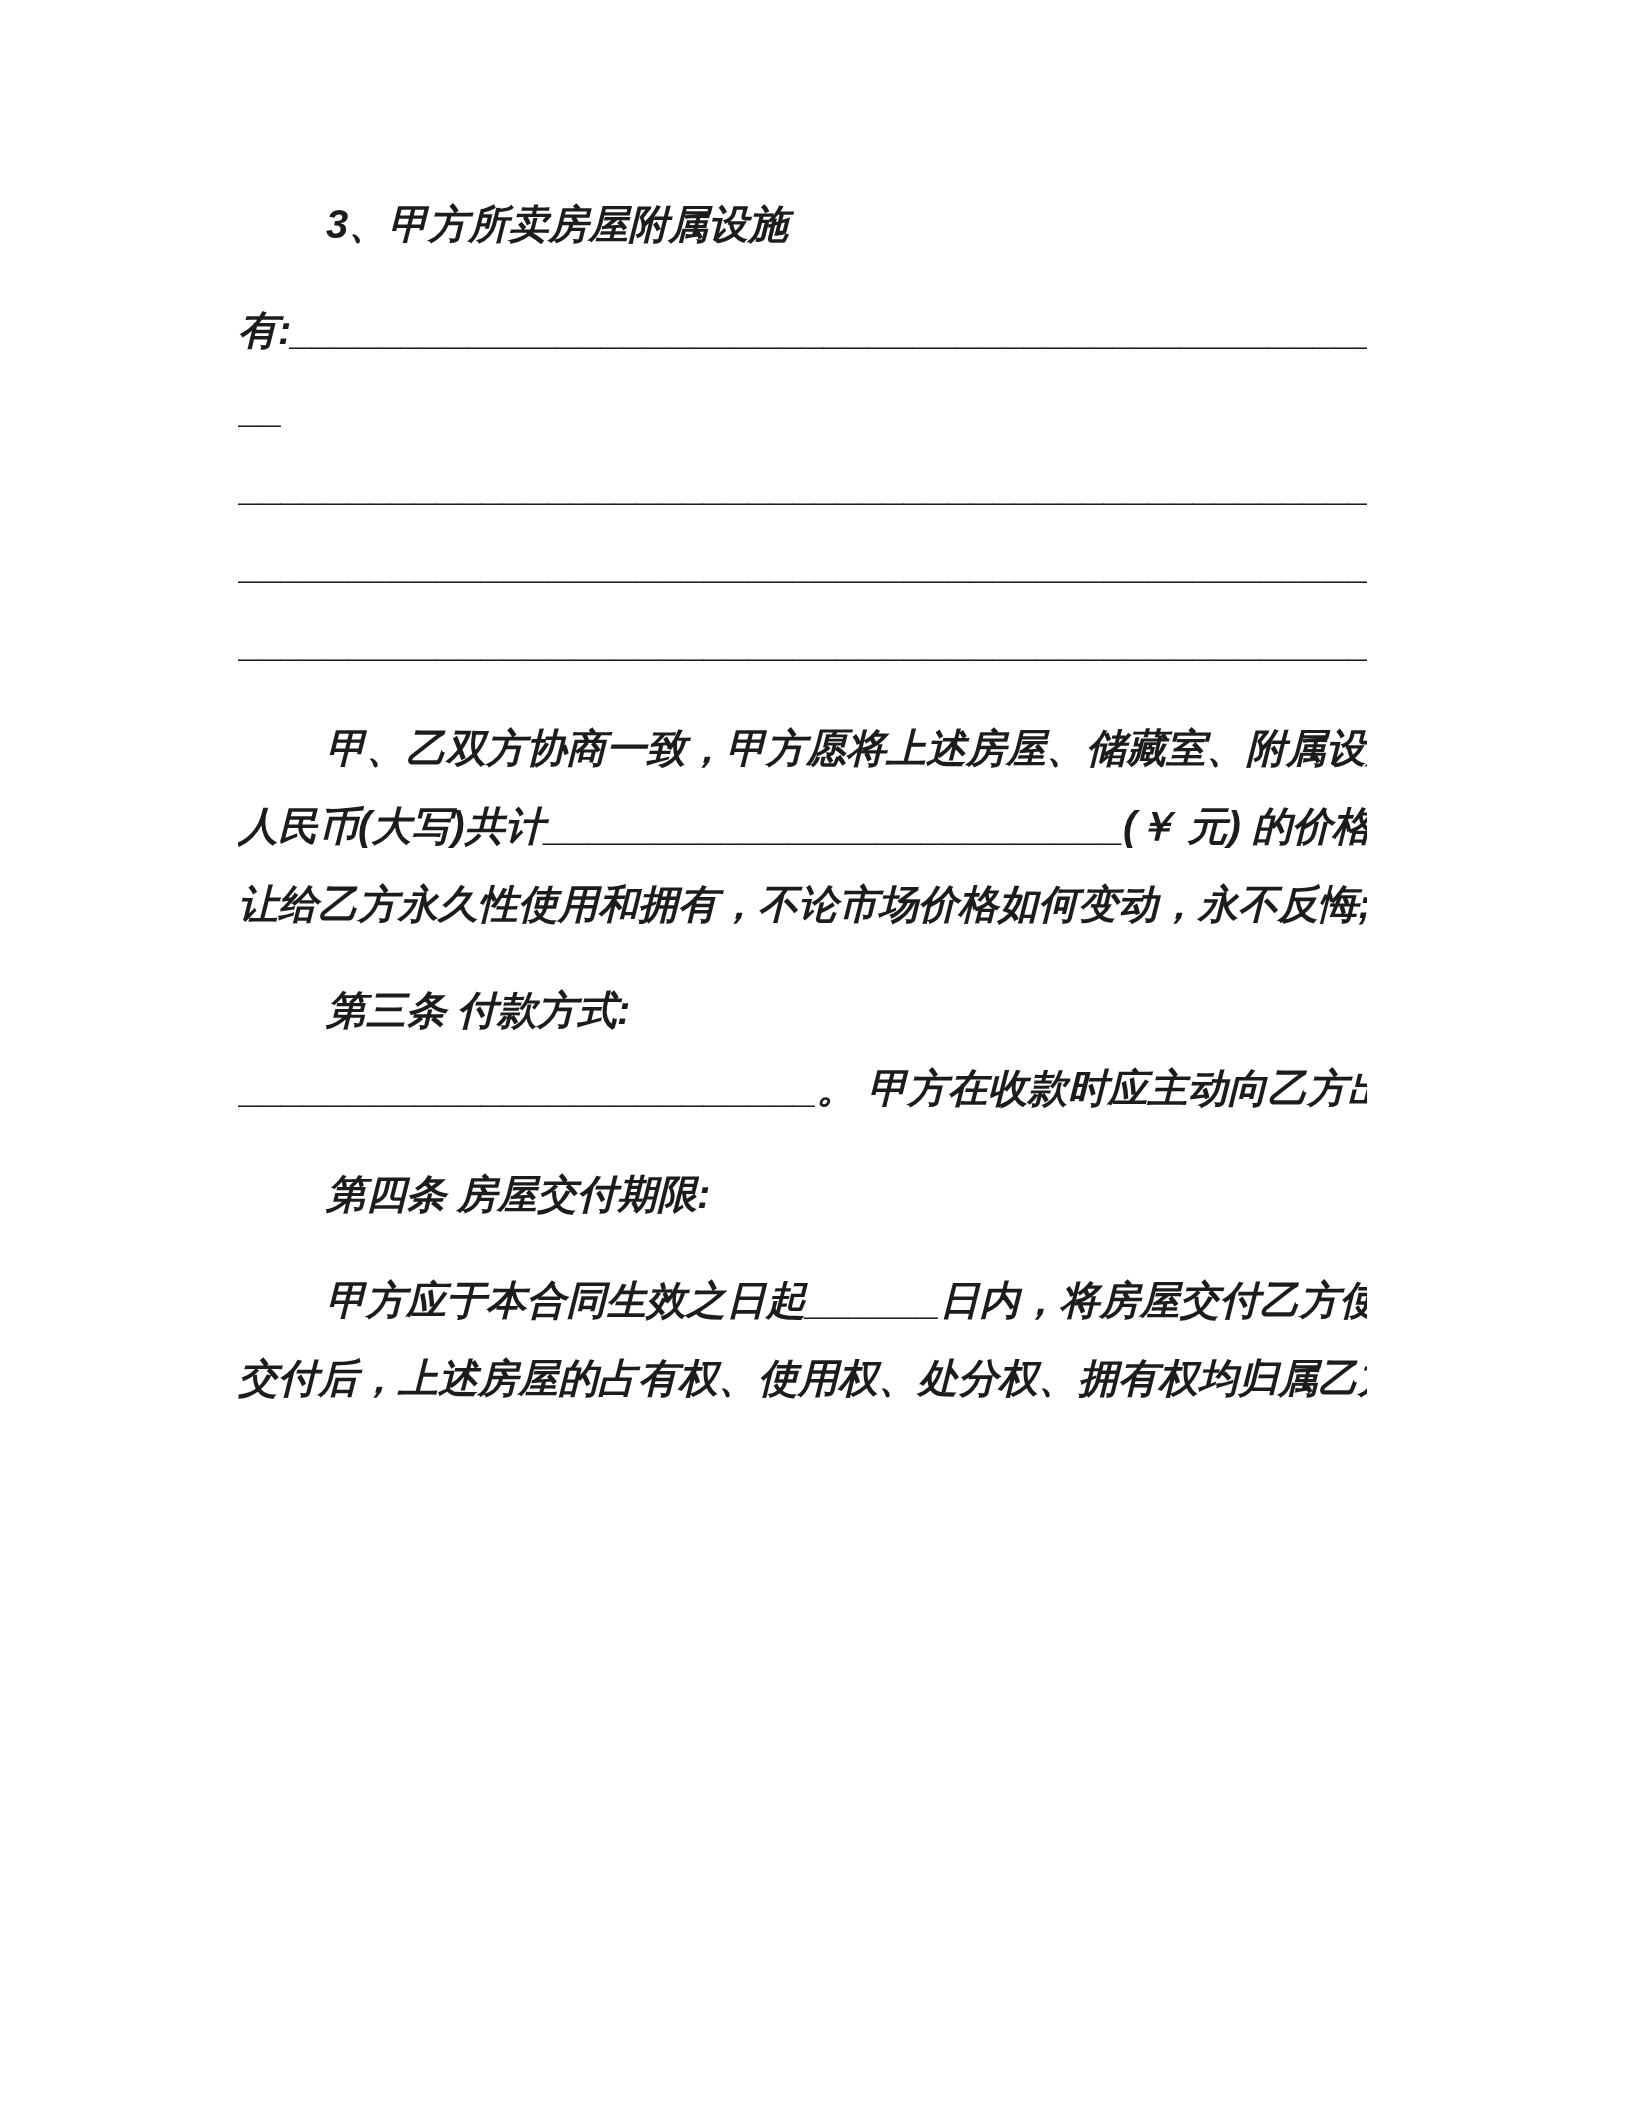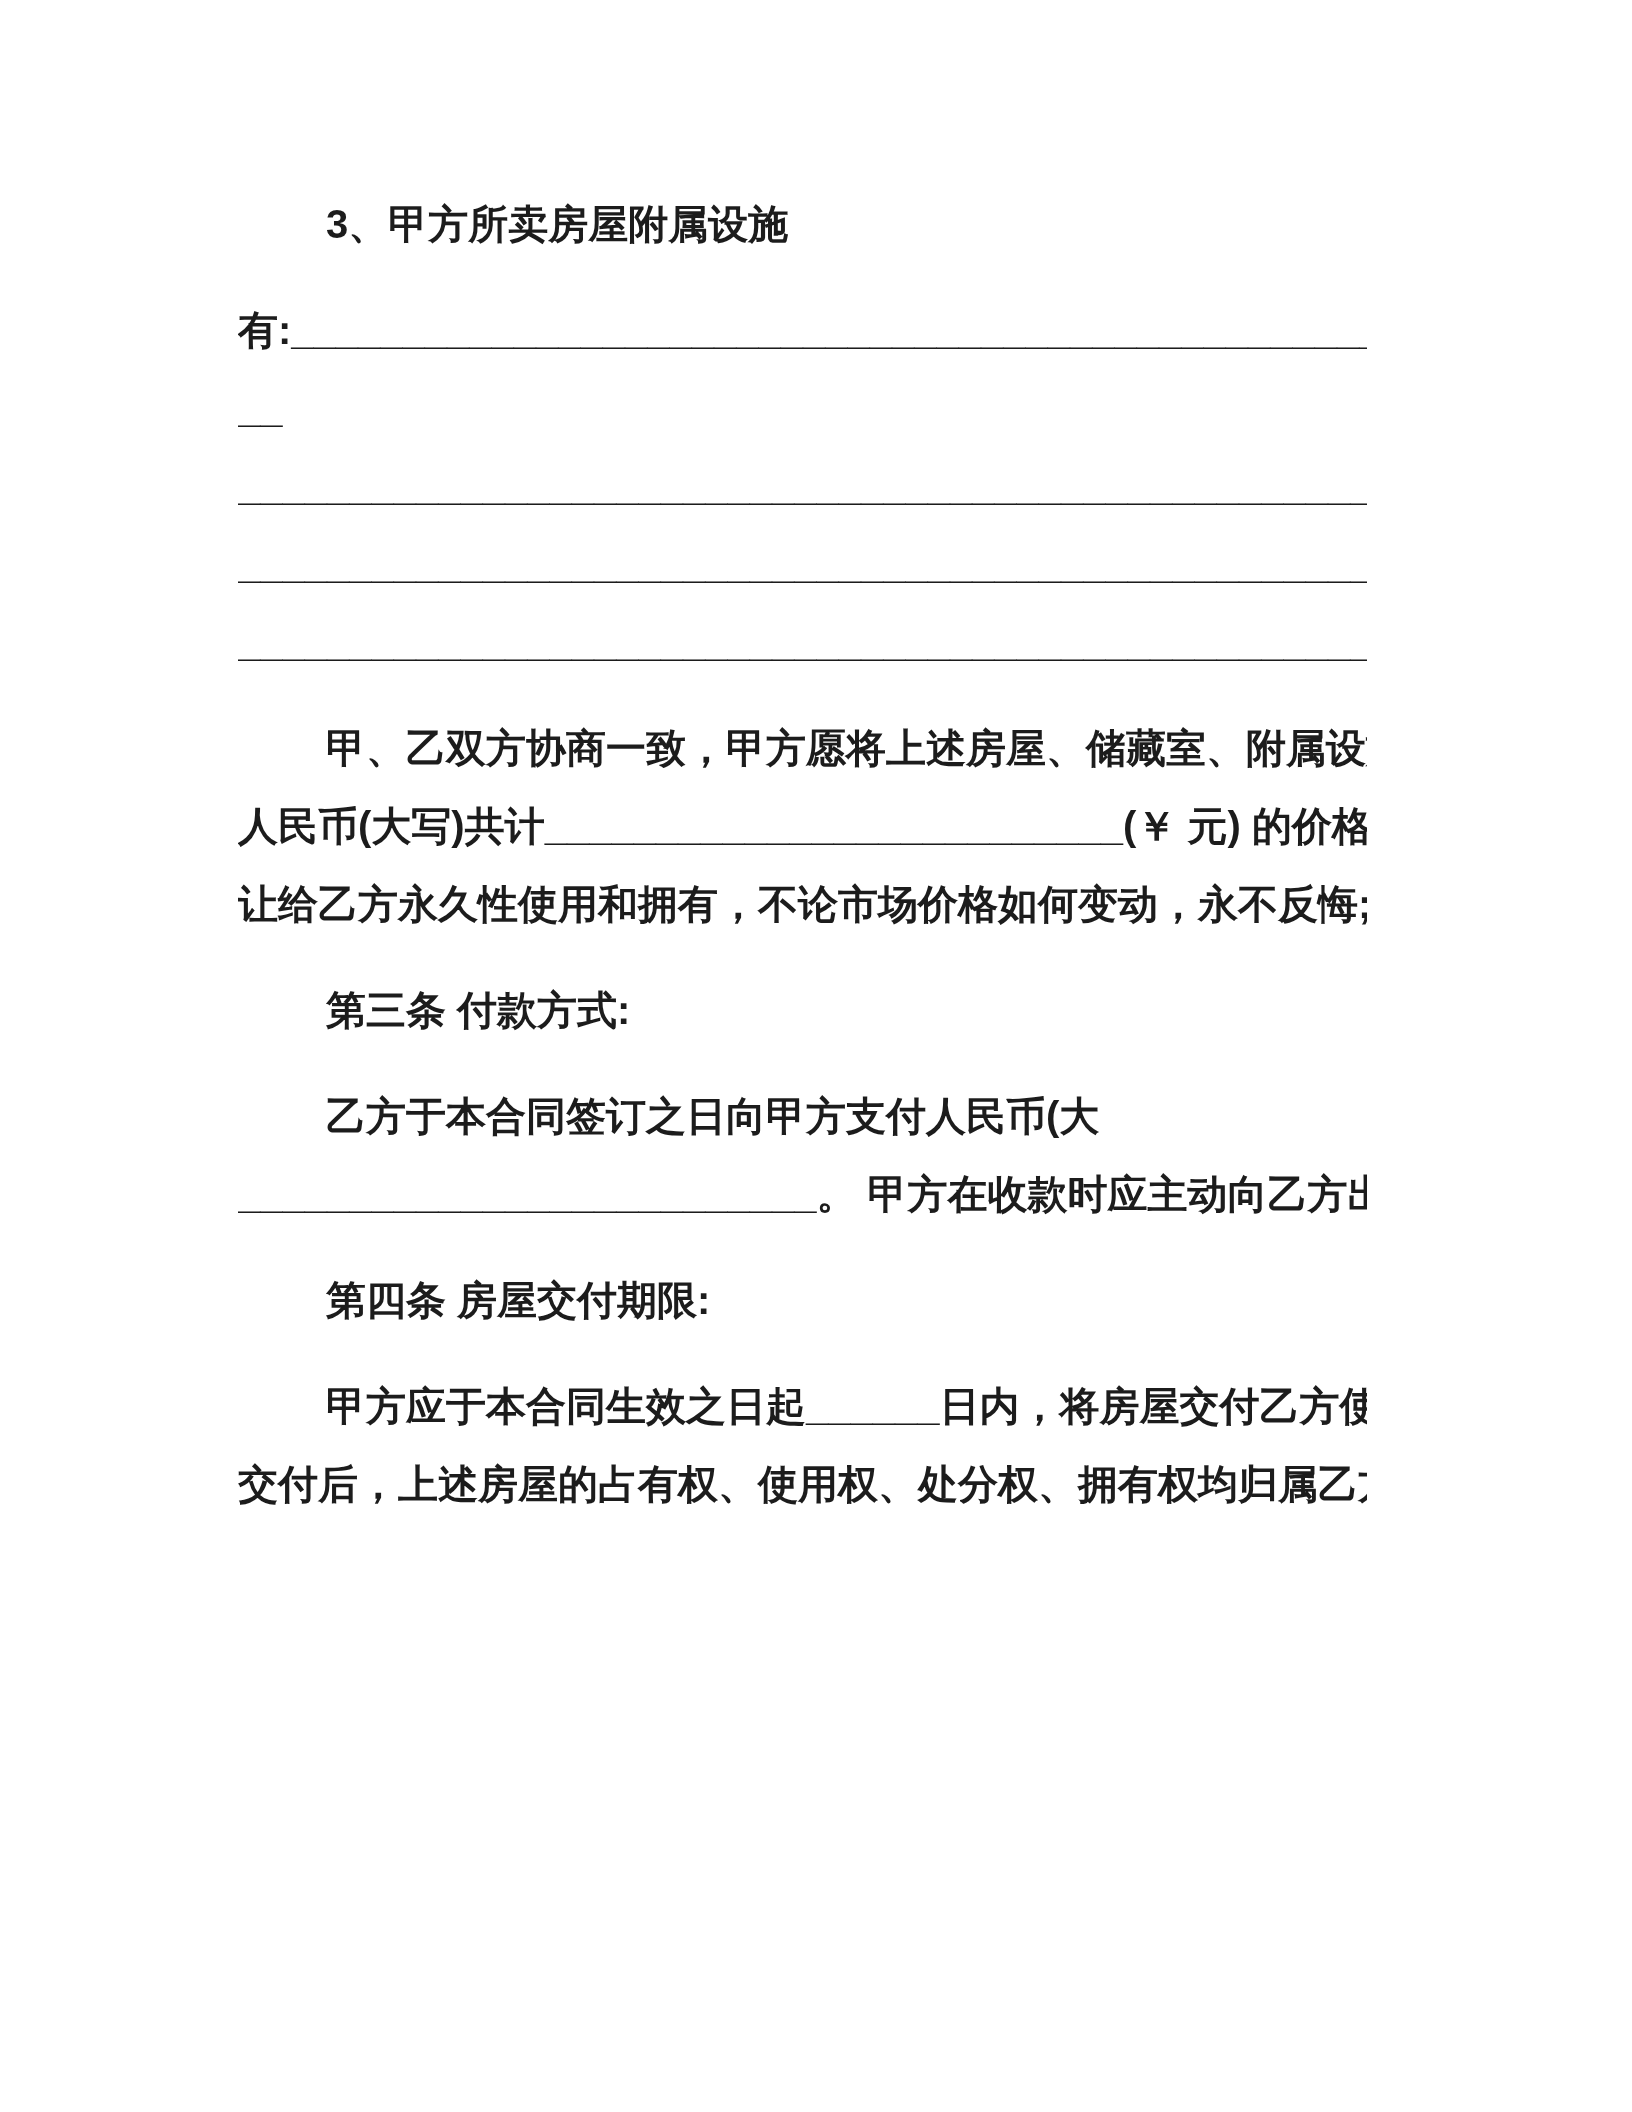--- a/index.html
+++ b/index.html
@@ -10,20 +10,21 @@
   .page {
     position: relative;
     width: 1632px;
     height: 2112px;
     background: #ffffff;
     overflow: hidden;
   }
   .content {
     box-sizing: border-box;
     padding: 185px 265px 0 238px;
+    font-style: italic;
   }
   .line {
     font-family: "Liberation Sans", sans-serif;
     font-weight: bold;
     font-size: 40px;
     line-height: 78px;
     color: #1c1c1c;
     white-space: nowrap;
     overflow: hidden;
     margin: 0;
@@ -43,19 +44,18 @@
     <p class="line indent">3、甲方所卖房屋附属设施</p>
     <p class="line gap">有:____________________________________________________</p>
     <p class="line">__</p>
     <p class="line">_______________________________________________________</p>
     <p class="line">_______________________________________________________</p>
     <p class="line">_____________________________________________________。</p>
     <p class="line indent gap">甲、乙双方协商一致，甲方愿将上述房屋、储藏室、附属设施以</p>
     <p class="line">人民币(大写)共计__________________________(￥ 元) 的价格转</p>
     <p class="line">让给乙方永久性使用和拥有，不论市场价格如何变动，永不反悔;该房</p>
     <p class="line indent gap">第三条 付款方式:</p>
-    <p class="line indent gap">乙方于本合同签订之日向甲方支付人民币(大</p>
     <p class="line">__________________________。 甲方在收款时应主动向乙方出具</p>
     <p class="line indent gap">第四条 房屋交付期限:</p>
     <p class="line indent gap">甲方应于本合同生效之日起______日内，将房屋交付乙方使用。</p>
     <p class="line">交付后，上述房屋的占有权、使用权、处分权、拥有权均归属乙方。</p>
   </div>
 </div>
 
 </body></html>

